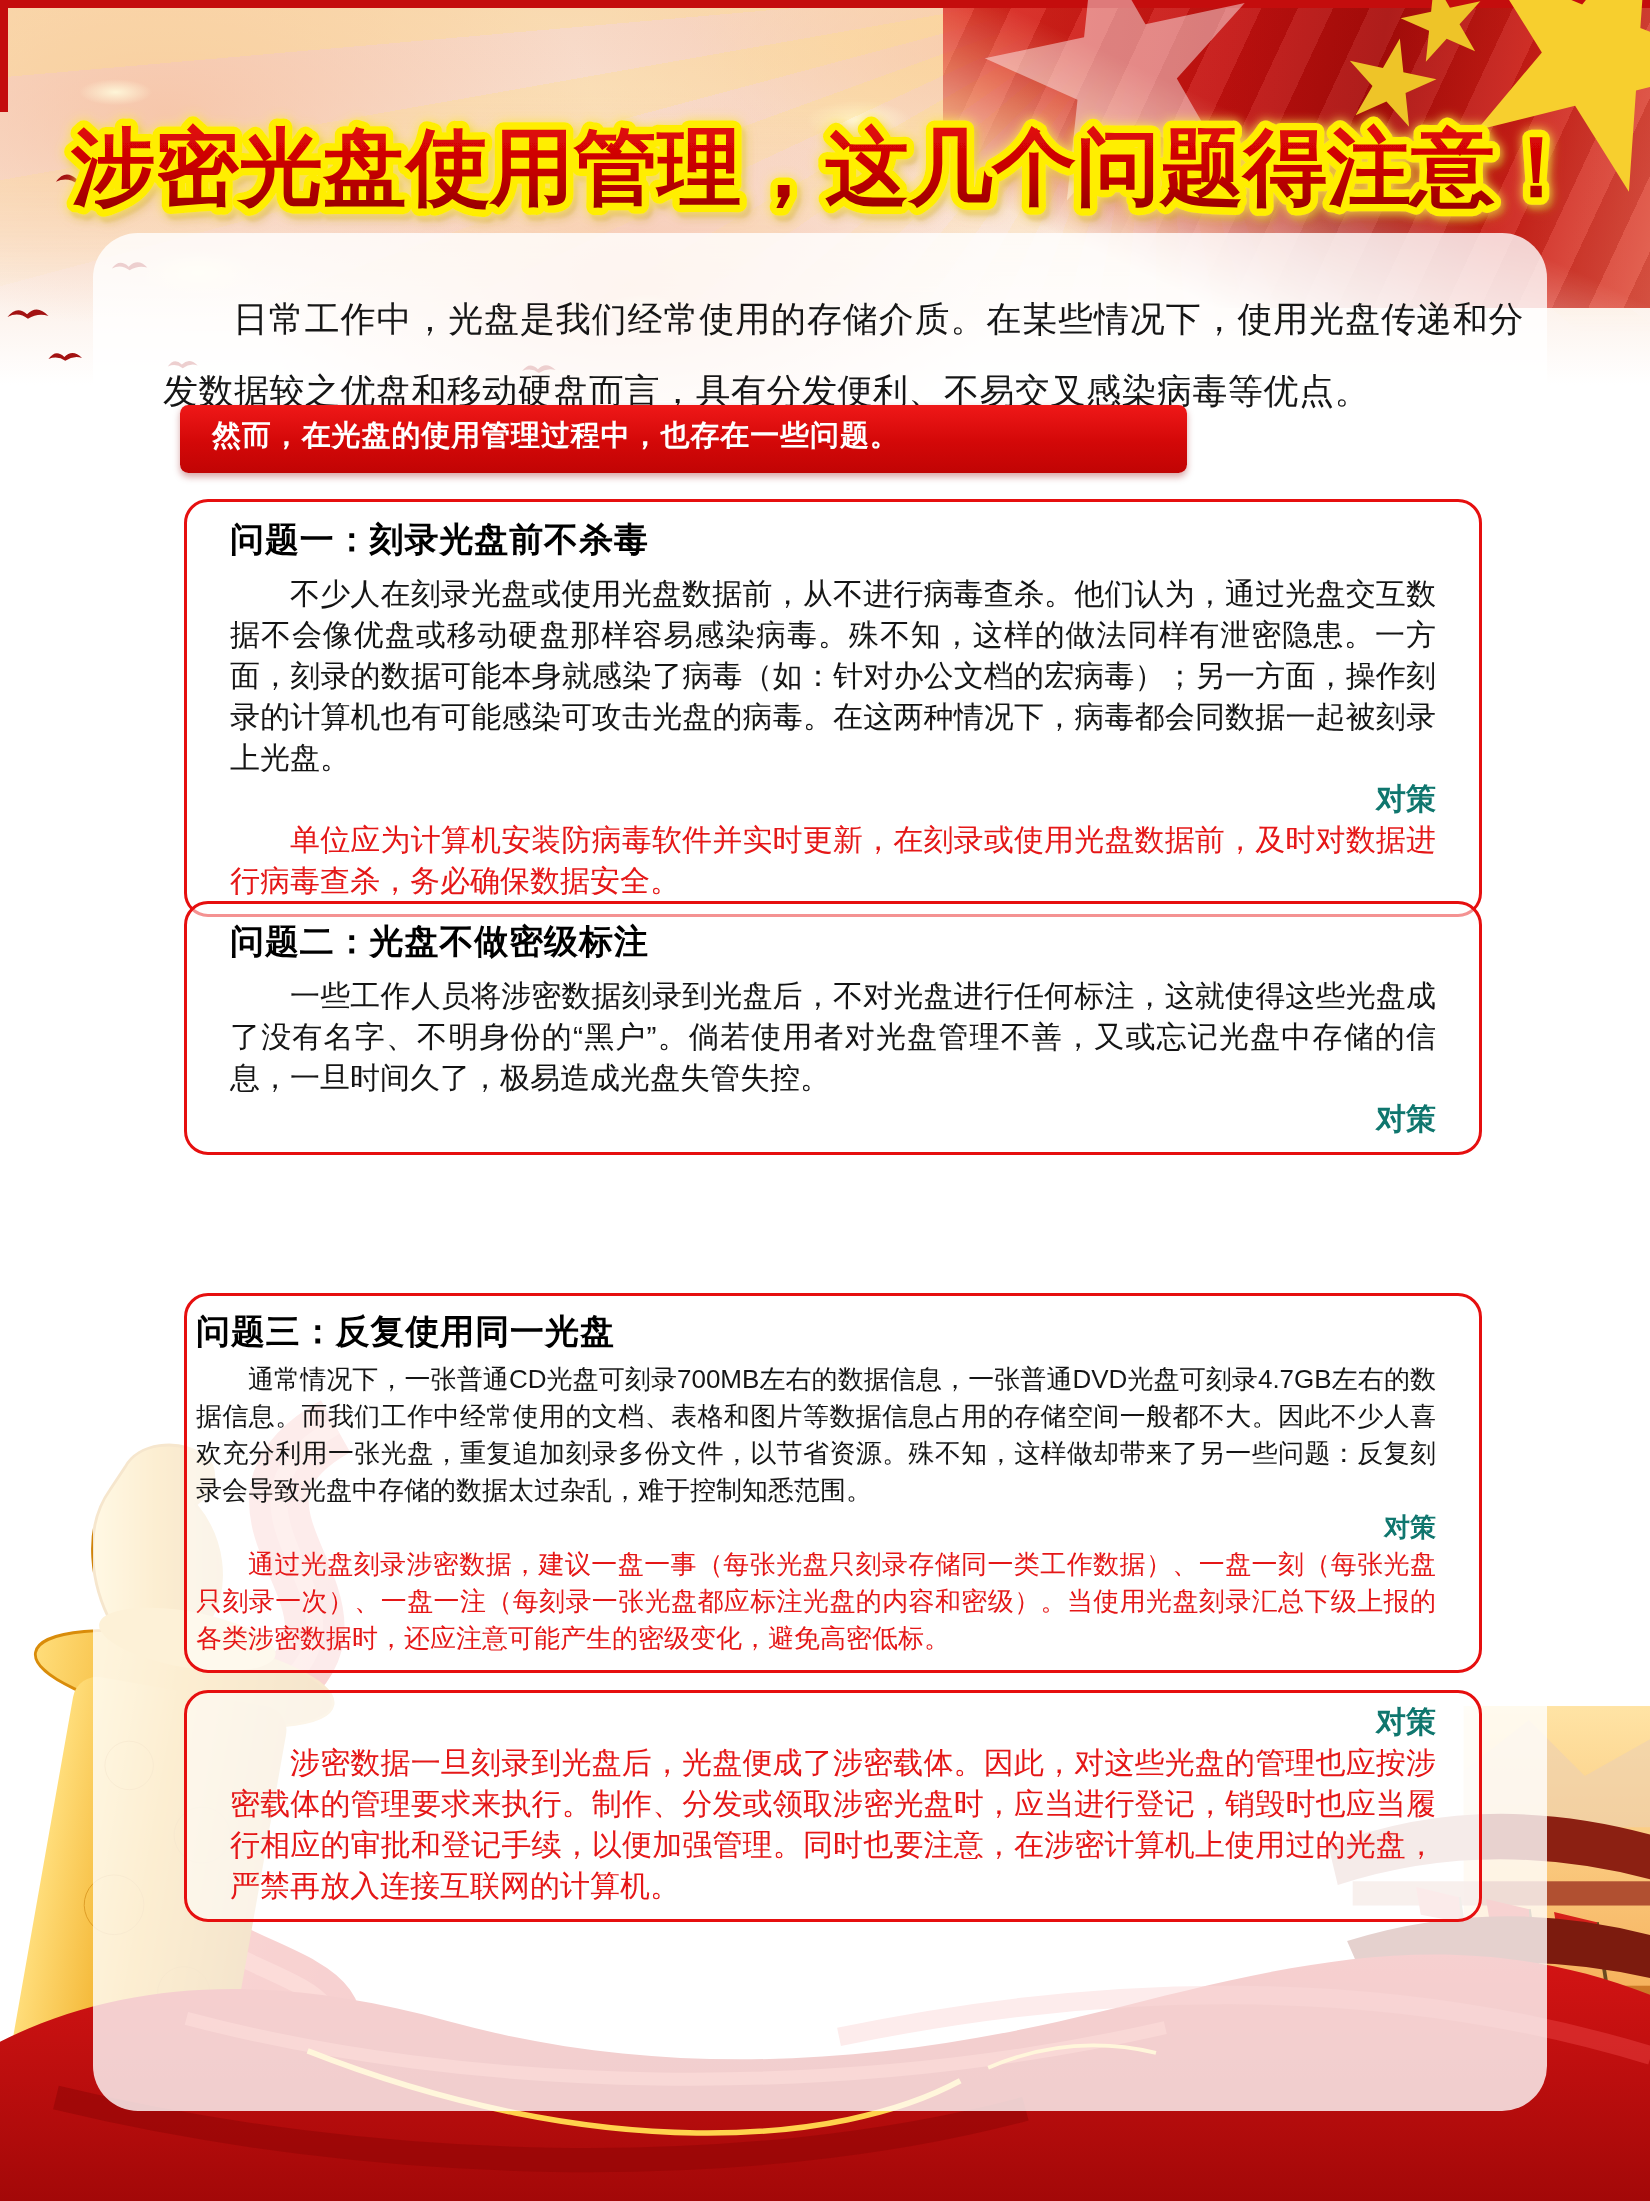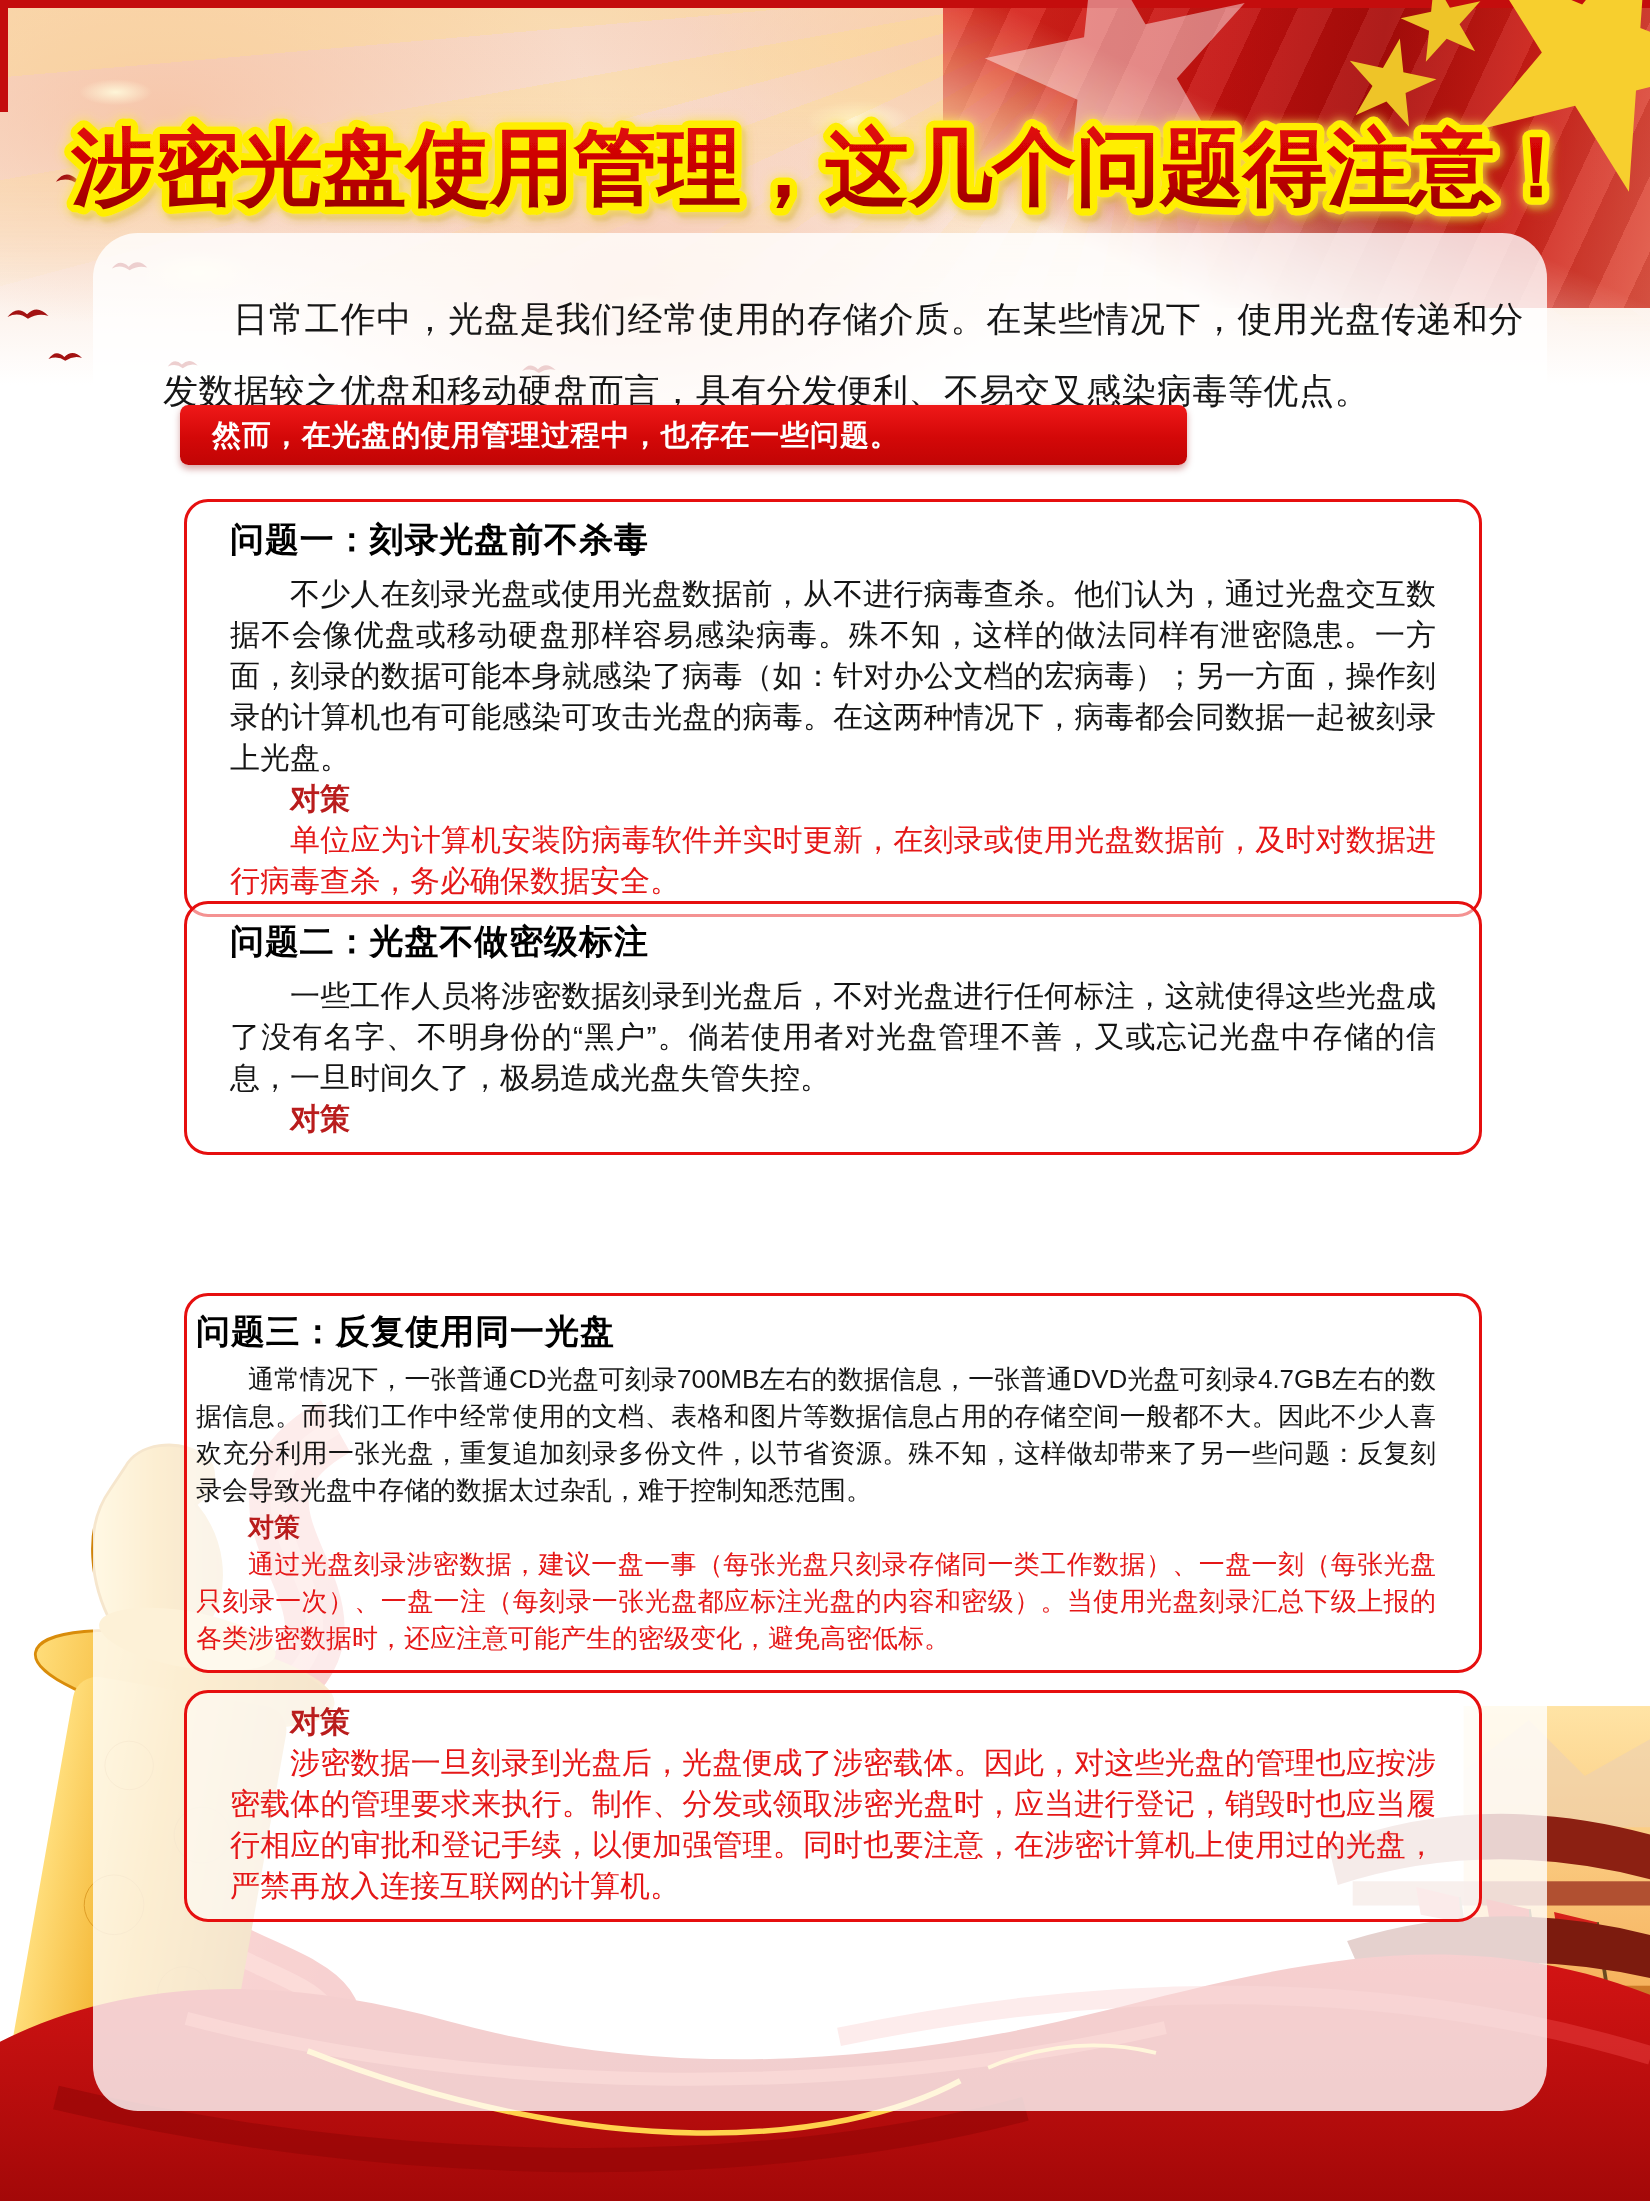--- a/index.html
+++ b/index.html
@@ -39,32 +39,32 @@
     border-radius:45px;background:rgba(255,255,255,.8);}
 
   
   .content{position:absolute;left:0;top:0;width:1651px;height:2202px;z-index:6;}
   .title-svg{position:absolute;left:0;top:45px;width:1651px;height:200px;}
   .title-svg text{font-family:"Liberation Sans","DejaVu Sans",sans-serif;font-weight:bold;font-size:90px;}
 
   .intro{position:absolute;left:163px;top:248px;width:1361px;
     font-size:35px;line-height:72px;color:#161616;text-indent:2em;text-align:justify;letter-spacing:0.5px;}
 
-  .banner{position:absolute;left:180px;top:405px;width:1007px;height:60px;box-sizing:border-box;
+  .banner{position:absolute;left:180px;top:405px;width:1007px;height:68px;box-sizing:border-box;
     border-radius:8.4px;padding-left:32px;
     background:linear-gradient(180deg,#ef1818 0%,#d30808 55%,#c10404 100%);
     box-shadow:0 3.7px 7.5px rgba(140,0,0,.35);
     color:#fff;font-weight:bold;font-size:29px;line-height:60px;letter-spacing:0.9px;}
 
   .pbox{position:absolute;left:184px;width:1298px;box-sizing:border-box;
     border:3.7px solid #e60f0f;border-radius:24px;background:rgba(255,255,255,.55);
     padding:7.5px 43px 13px;}
   .pbox h2{font-size:34px;line-height:41px;font-weight:bold;color:#000;text-align:left;margin:9.3px 0 13px;letter-spacing:0.9px;}
   .pbox p{margin:0;font-size:30px;line-height:41px;color:#151515;text-align:justify;text-indent:2em;}
-  .pbox p.duice{color:#b91c1c;font-weight:bold;text-align:left;}
+  .pbox p.duice{color:#0f766e;font-weight:bold;text-align:right;}
   .pbox p.red{color:#e51717;}
   #box1{top:499px;} #box2{top:901px;} #box3{top:1293px;padding-left:9px;} #box4{top:1690px;}
   #box3 h2{margin:7.5px 0 9.3px;}
   #box3 p{font-size:26px;line-height:37px;}
 
   .edge-top{position:absolute;left:0;top:0;width:1651px;height:8.4px;background:#c40d0d;z-index:3;}
   .edge-left{position:absolute;left:0;top:0;width:7.5px;height:112px;background:#c40d0d;z-index:3;}
 </style>
 </head>
 <body>

